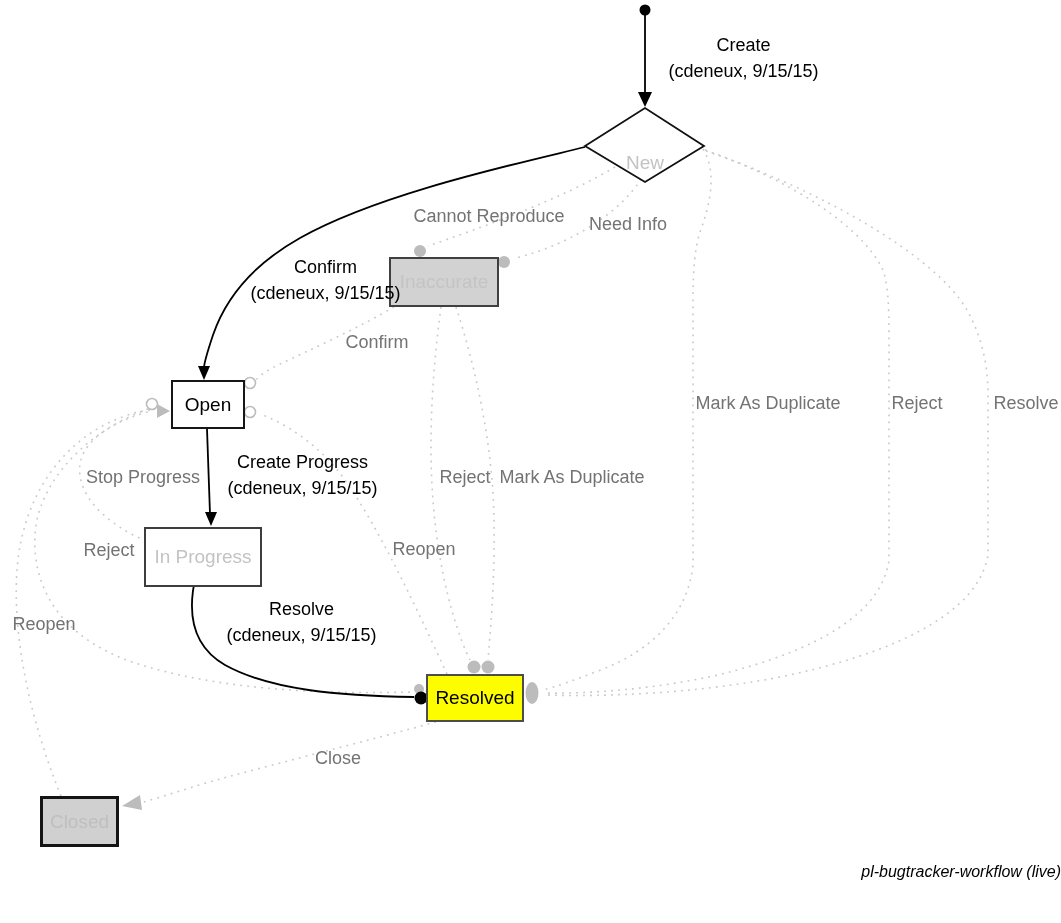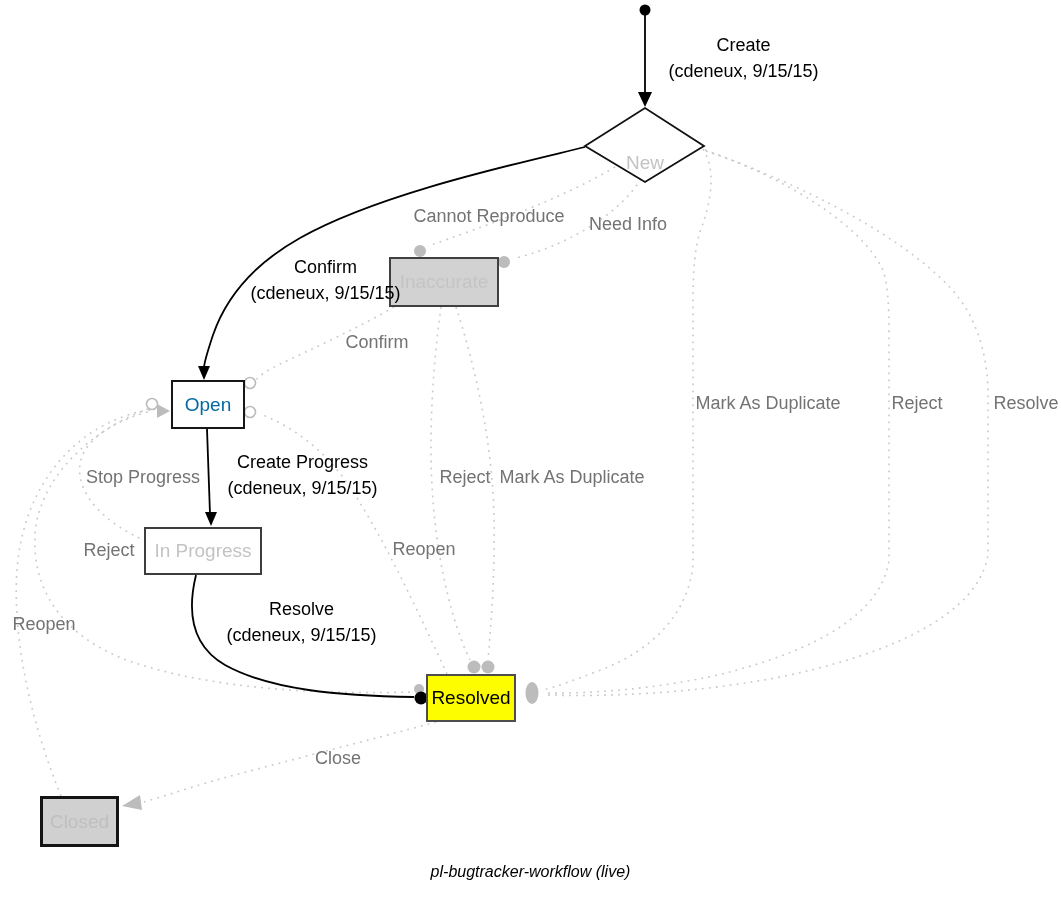--- a/index.html
+++ b/index.html
@@ -5,35 +5,35 @@
   html,body{margin:0;padding:0;background:#ffffff;}
   .canvas{
     position:relative;width:1061px;height:923px;background:#ffffff;overflow:hidden;
     font-family:"Liberation Sans","DejaVu Sans",sans-serif;
   }
   .edges-svg{position:absolute;left:0;top:0;width:1061px;height:923px;}
   .node{
     position:absolute;box-sizing:border-box;display:flex;align-items:center;justify-content:center;
     font-size:19px;background:#ffffff;border:2px solid #222222;white-space:nowrap;
   }
-  .node-open{left:171px;top:380px;width:74px;height:49px;color:#0369a1;border-color:#161616;}
+  .node-open{left:171px;top:380px;width:74px;height:49px;color:#000000;border-color:#161616;}
   .node-inaccurate{left:389px;top:257px;width:110px;height:50px;color:#c4c4c4;background:#d2d2d2;border-color:#404040;}
-  .node-inprogress{left:144px;top:527px;width:118px;height:48px;color:#c3c3c3;border-color:#3d3d3d;}
-  .node-resolved{left:426px;top:674px;width:90px;height:48px;color:#000000;background:#fdfd00;border-color:#4d4d4d;}
+  .node-inprogress{left:144px;top:527px;width:118px;height:60px;color:#c3c3c3;border-color:#3d3d3d;}
+  .node-resolved{left:426px;top:674px;width:98px;height:48px;color:#000000;background:#fdfd00;border-color:#4d4d4d;}
   .node-closed{left:40px;top:796px;width:79px;height:51px;color:#bfbfbf;background:#d0d0d0;border-color:#141414;border-width:3px;}
   .node-new-label{
     position:absolute;left:645px;top:163px;transform:translate(-50%,-50%);
     color:#c3c3c3;font-size:19px;white-space:nowrap;
   }
   .lbl{position:absolute;transform:translate(-50%,-50%);white-space:nowrap;}
   .lbl.gray{color:#737373;font-size:18px;}
   .lbl.black{color:#000000;font-size:18px;text-align:center;line-height:26px;padding-left:45px;}
   .lbl.black span{display:block;}
   .footer{
-    position:absolute;left:0;top:860px;width:1061px;text-align:center;
+    position:absolute;left:0;top:860px;width:1061px;text-align:right;
     font-style:italic;font-size:16px;line-height:23px;color:#000000;
   }
 </style>
 </head>
 <body>
 
 <div class="canvas">
 
   <svg class="edges-svg" viewBox="0 0 1061 923">
 

